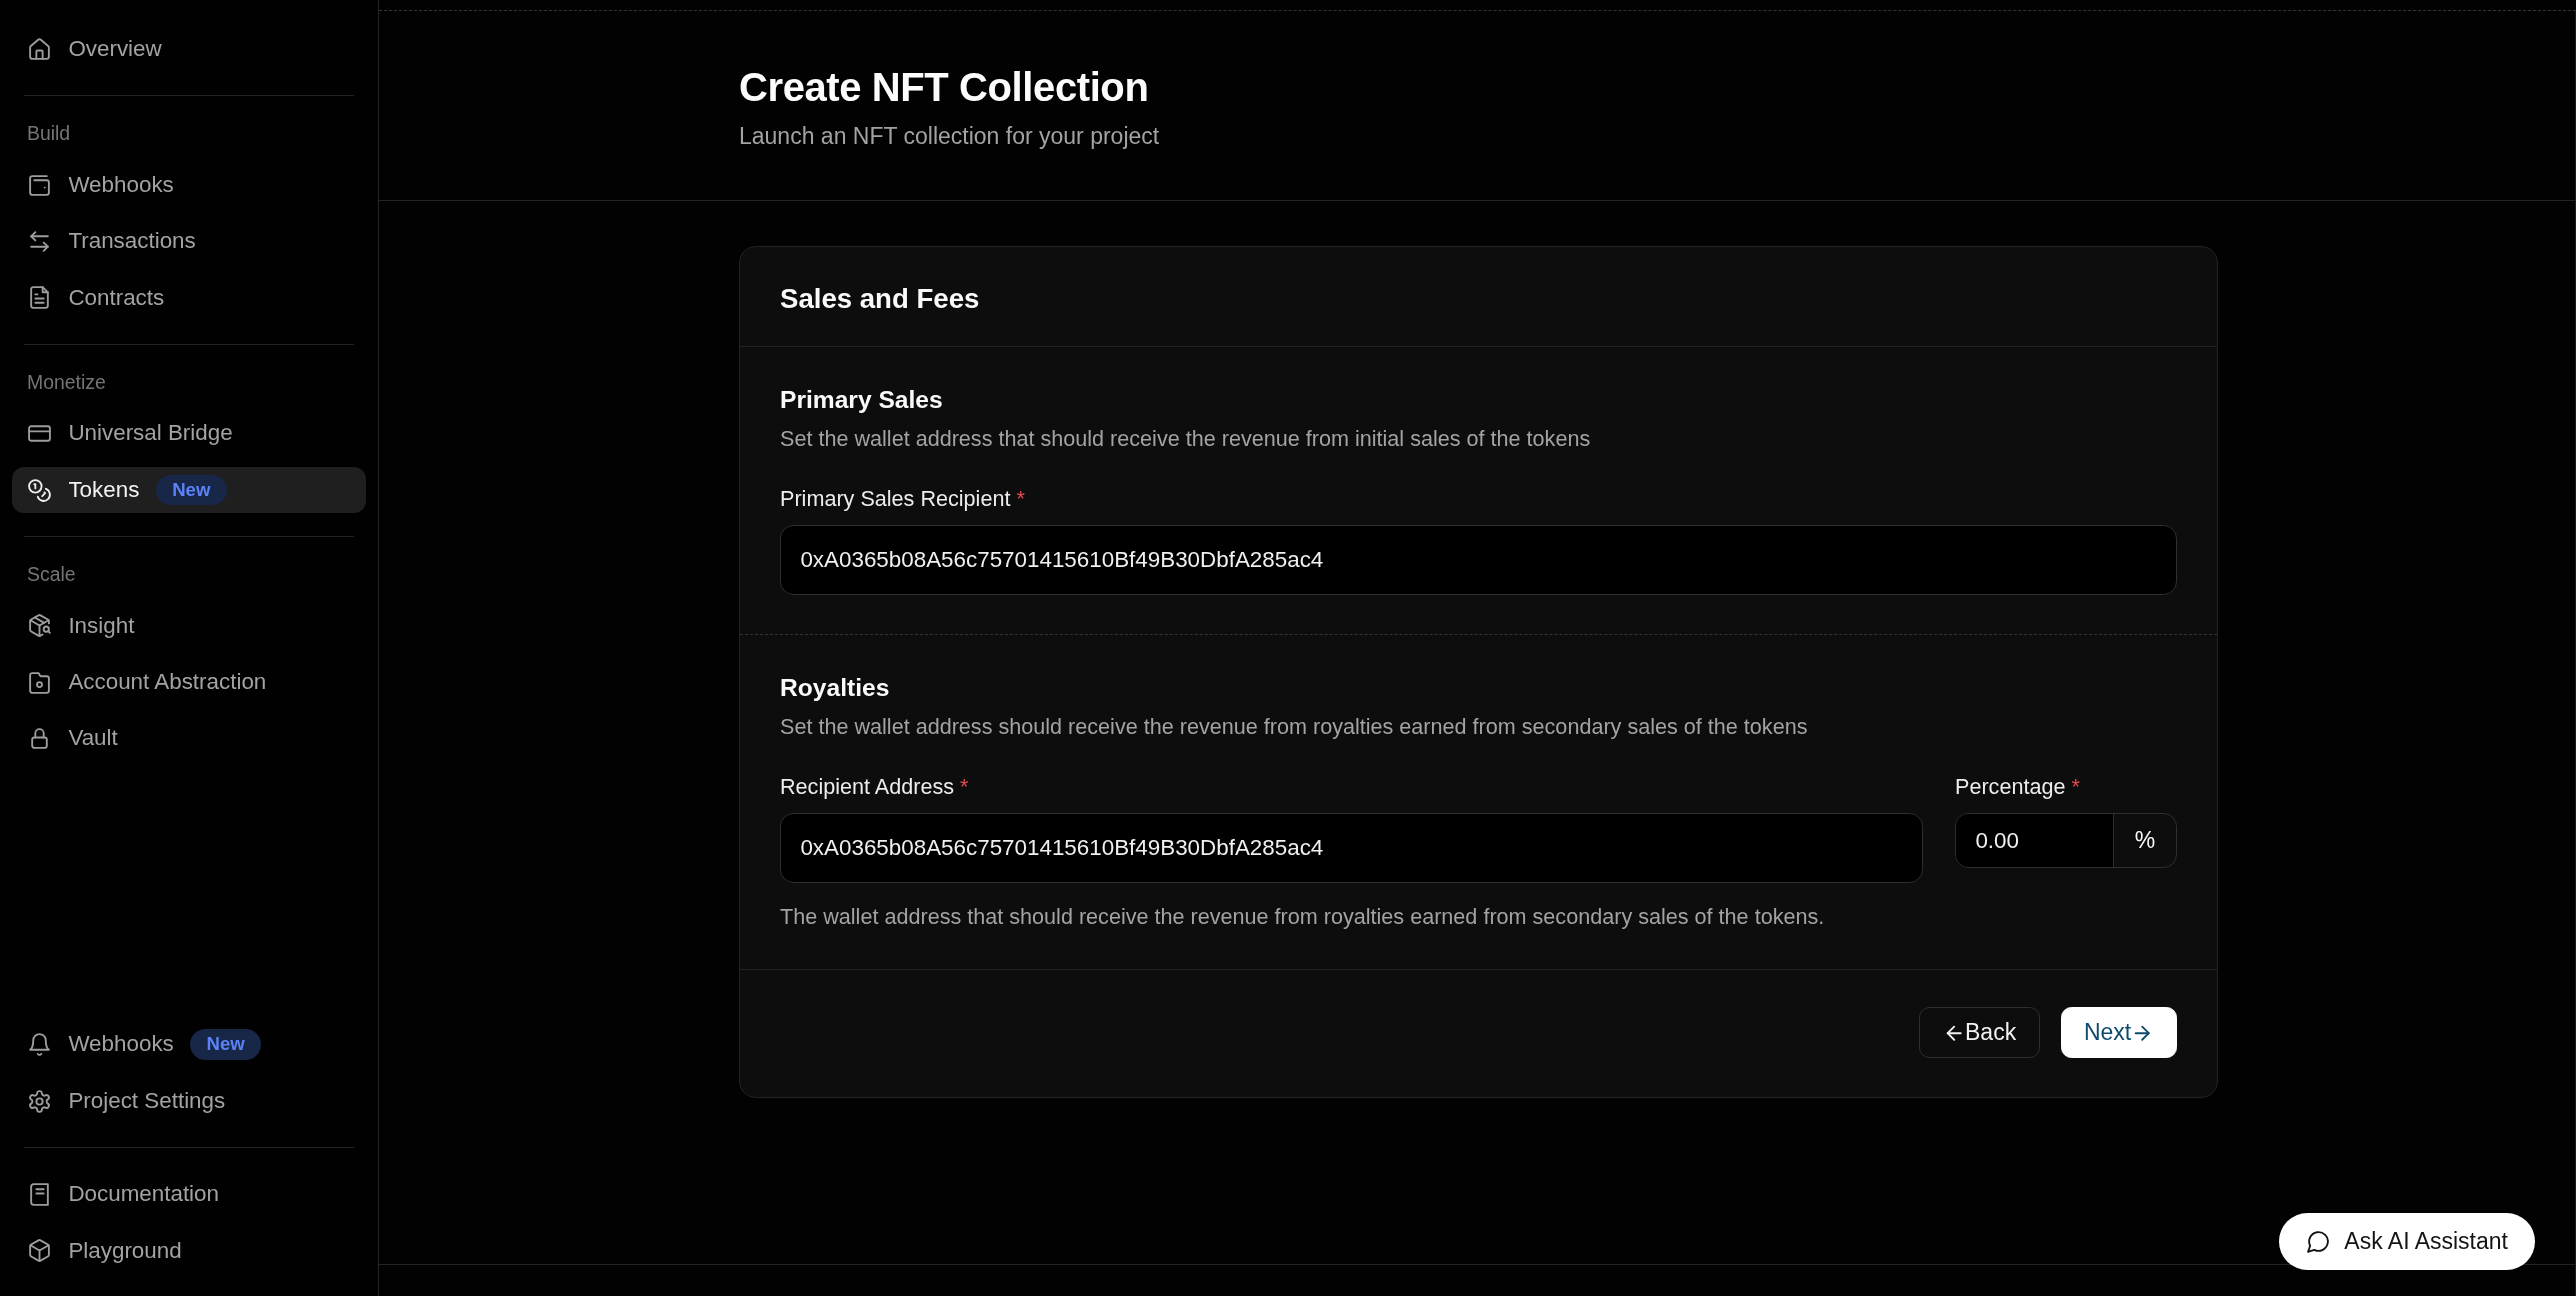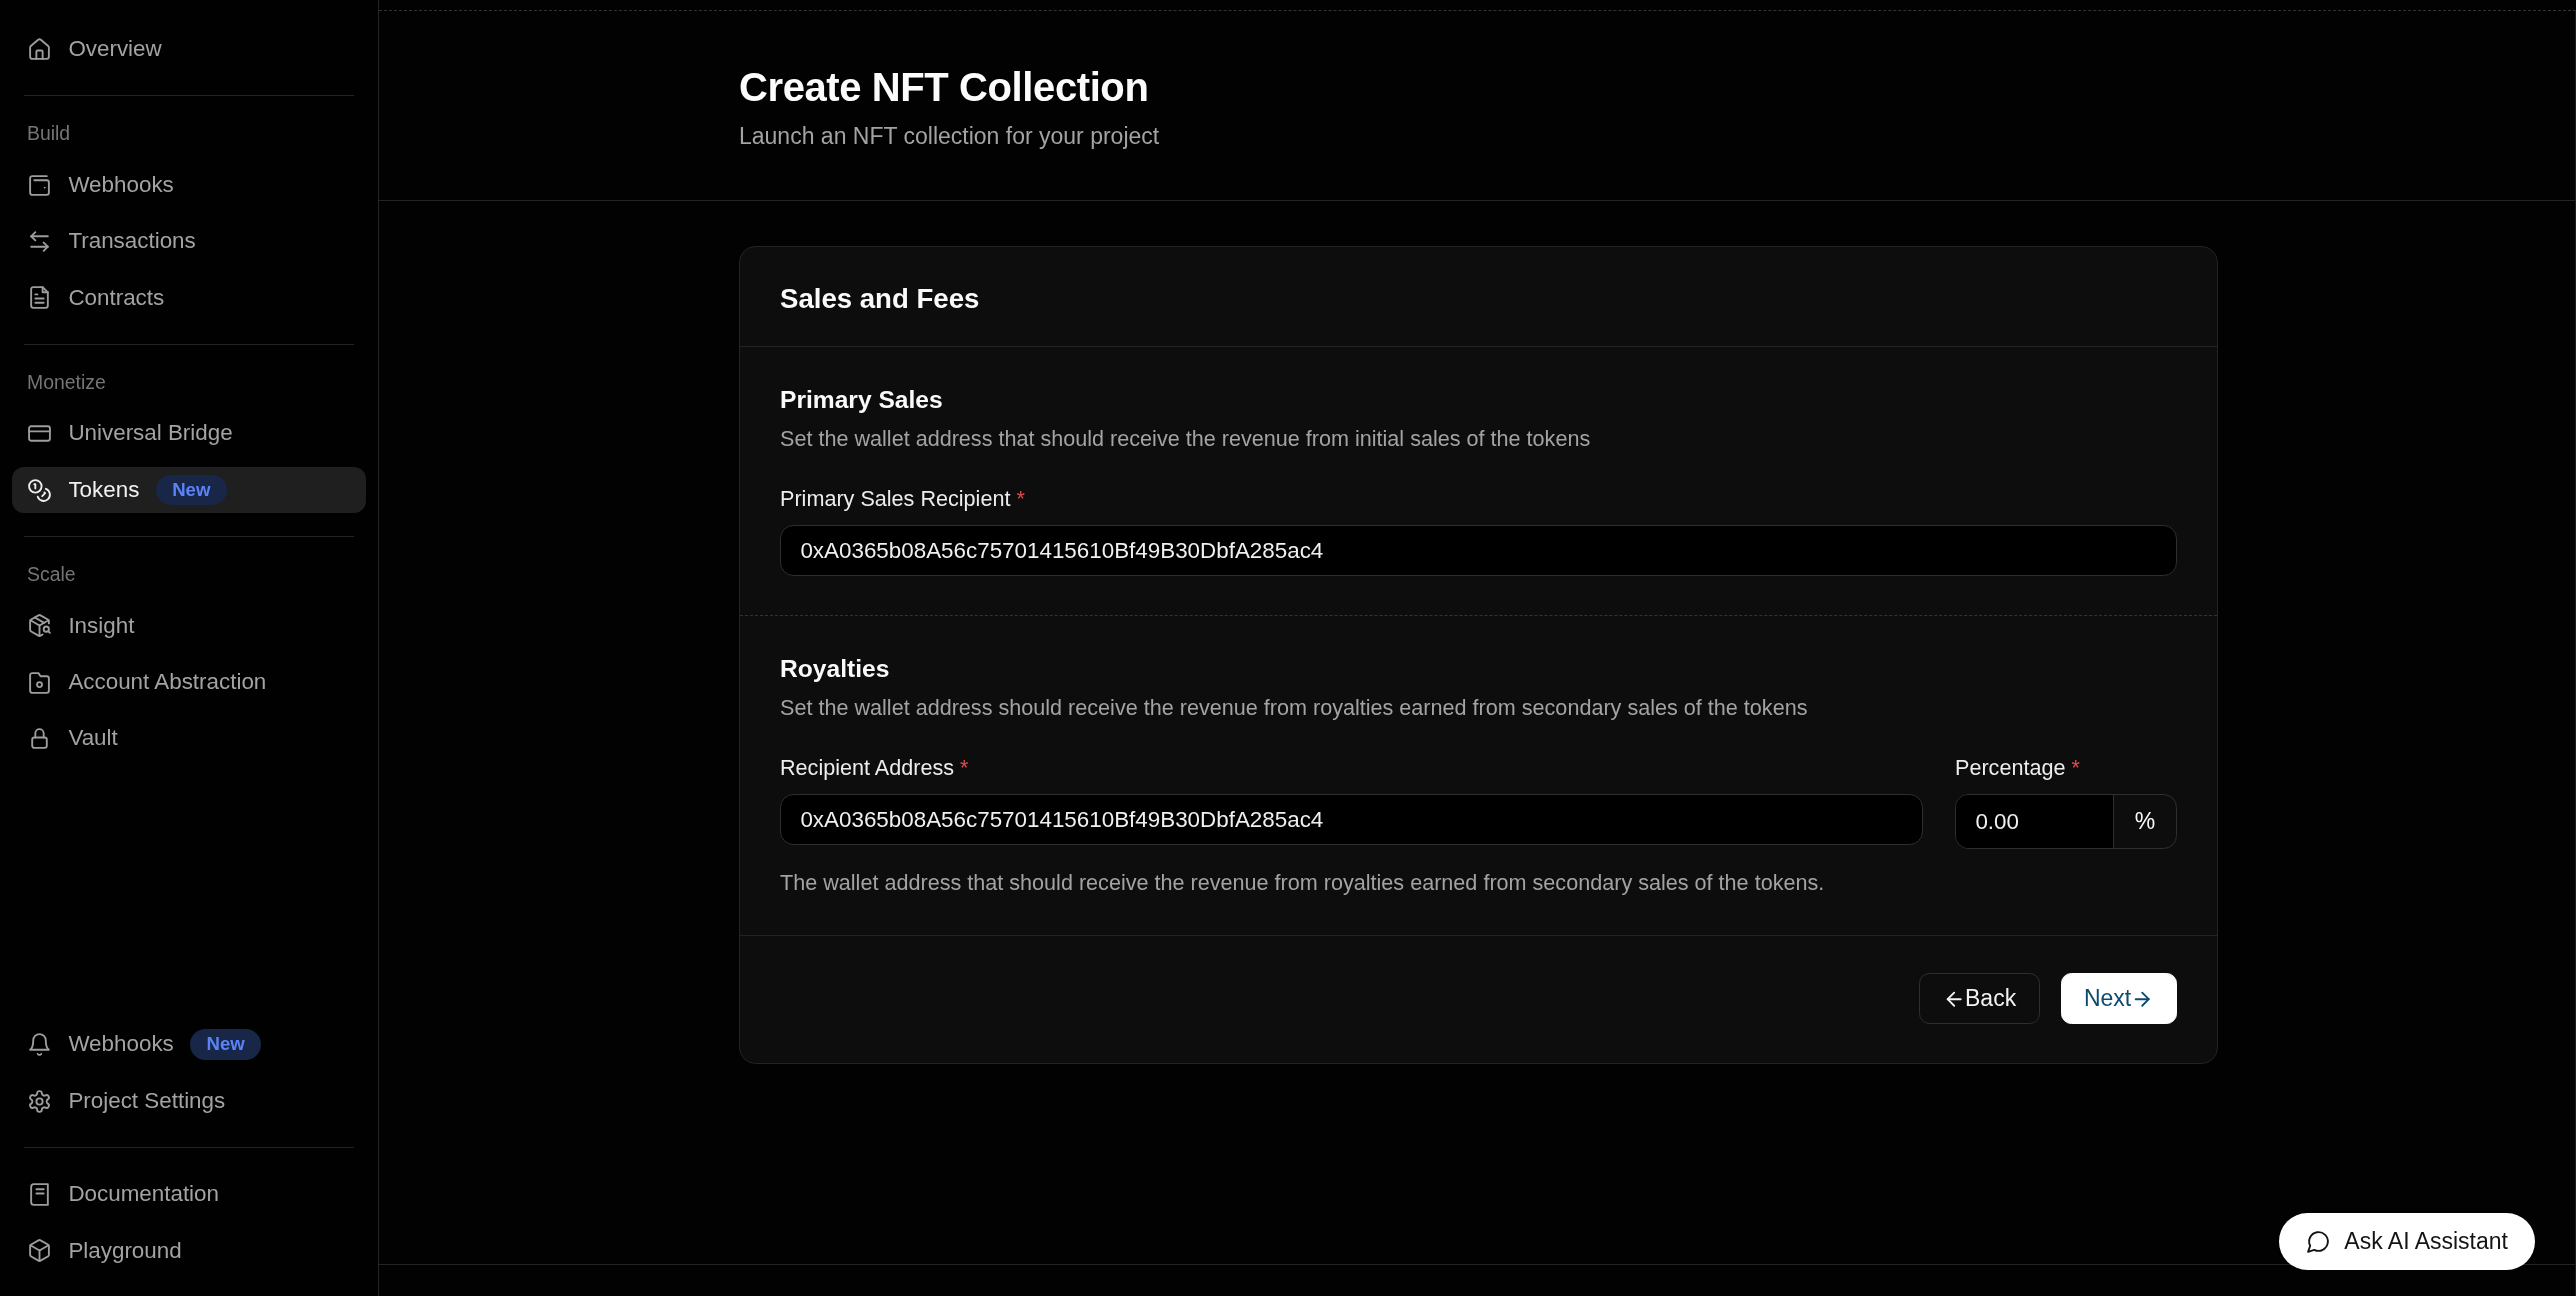--- a/index.html
+++ b/index.html
@@ -66,21 +66,21 @@
   .card-header { padding:36px 40px 31px 40px; border-bottom:1.5px solid #232323; }
   .card-title { font-size:27.6px; font-weight:700; color:#fafafa; }
 
   .card-section { padding:39px 40px; }
   .section-heading { font-size:24.6px; font-weight:700; color:#fafafa; }
   .section-desc { font-size:21.6px; color:#a3a3a3; margin-top:12px; }
   .field-label { font-size:21.6px; font-weight:500; color:#ededed; margin-top:34px; margin-bottom:13.4px; }
   .req { color:#e5484d; margin-left:6px; }
 
   .text-input {
-    width:100%; height:51px;
+    width:100%; height:70px;
     background:#000; border:1.5px solid #2f2f2f; border-radius:13.4px;
     color:#f0f0f0; font-size:22.4px; padding:0 19.4px;
     font-family:"Liberation Sans", sans-serif;
     outline:none; display:block;
   }
   .section-divider { border-top:1.5px dashed #333333; }
 
   .royalty-row { display:flex; gap:32px; }
   .royalty-col-address { flex:1; }
   .royalty-col-pct { width:222px; min-width:222px; }

